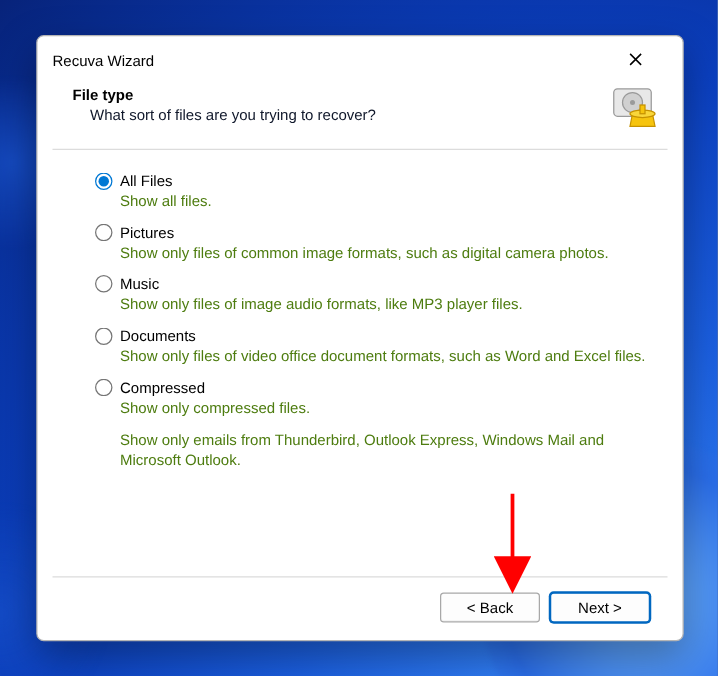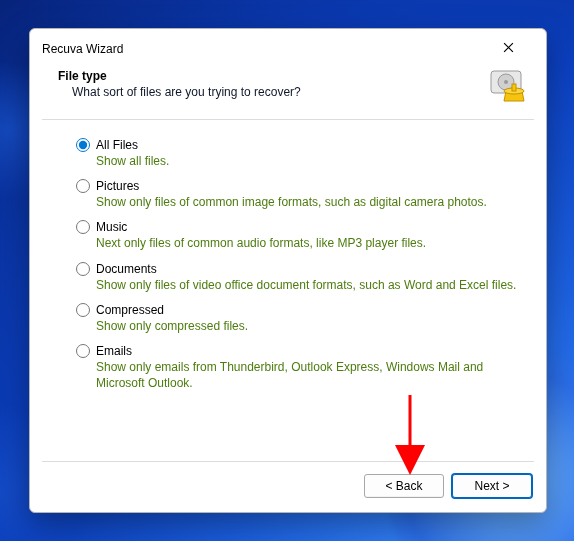--- a/index.html
+++ b/index.html
@@ -33,21 +33,21 @@
 
   .divider{height:1px;background:#dcdcdc;margin:0 12px}
 
   .body{flex:1;padding:12px 26px 0 46px;overflow:hidden}
   .opt{margin:6px 0 10px 0}
   .opt-row{display:flex;align-items:center;gap:6px}
   .opt input[type=radio]{width:14px;height:14px;margin:0;accent-color:#0078d4}
   .opt-label{font-weight:400;font-size:12px;color:#000}
   .opt-desc{margin:1px 0 0 20px;font-size:12px;color:#4d7c0f;line-height:1.35}
 
-  .footer{display:flex;justify-content:flex-end;gap:8px;padding:12px 14px 14px}
+  .footer{display:flex;justify-content:flex-end;gap:8px;padding:12px 26px 14px}
   .btn{min-width:80px;height:24px;border:1px solid #a8a8a8;background:#fdfdfd;
     border-radius:3px;font-size:12px;font-family:inherit;padding:0 12px;cursor:default;
     box-shadow:inset 0 -1px 0 rgba(0,0,0,.04)}
   .btn.primary{border:1px solid #0067c0;box-shadow:0 0 0 1px #0067c0}
 
   .arrow{position:absolute;left:395px;top:390px;pointer-events:none}
   .arrow svg{overflow:visible}
 </style>
 </head>
 <body>
@@ -103,41 +103,37 @@
             <input type="radio" name="ftype" style="">
             <span class="opt-label">Pictures</span>
           </label>
           <div class="opt-desc">Show only files of common image formats, such as digital camera photos.</div>
         </div>
         <div class="opt">
           <label class="opt-row">
             <input type="radio" name="ftype" style="">
             <span class="opt-label">Music</span>
           </label>
-          <div class="opt-desc">Next only files of common audio formats, like MP3 player files.</div>
+          <div class="opt-desc">Show only files of image audio formats, like MP3 player files.</div>
         </div>
         <div class="opt">
           <label class="opt-row">
             <input type="radio" name="ftype" style="">
             <span class="opt-label">Documents</span>
           </label>
           <div class="opt-desc">Show only files of video office document formats, such as Word and Excel files.</div>
         </div>
         <div class="opt">
           <label class="opt-row">
             <input type="radio" name="ftype" style="">
             <span class="opt-label">Compressed</span>
           </label>
           <div class="opt-desc">Show only compressed files.</div>
         </div>
         <div class="opt">
-          <label class="opt-row">
-            <input type="radio" name="ftype" style="">
-            <span class="opt-label">Emails</span>
-          </label>
           <div class="opt-desc">Show only emails from Thunderbird, Outlook Express, Windows Mail and Microsoft Outlook.</div>
         </div>
       </div>
 
     <div class="divider"></div>
 
     <div class="footer">
       <button class="btn">&lt; Back</button>
       <button class="btn primary">Next &gt;</button>
     </div>

